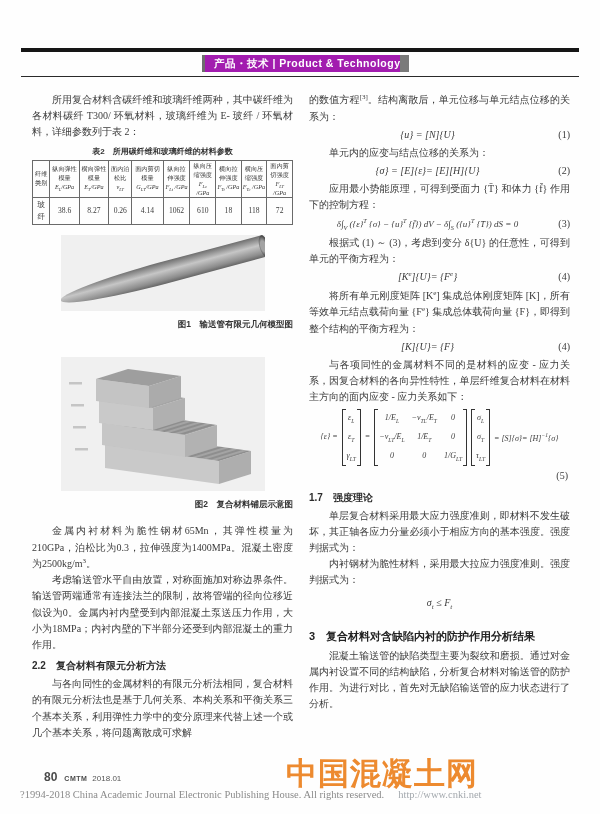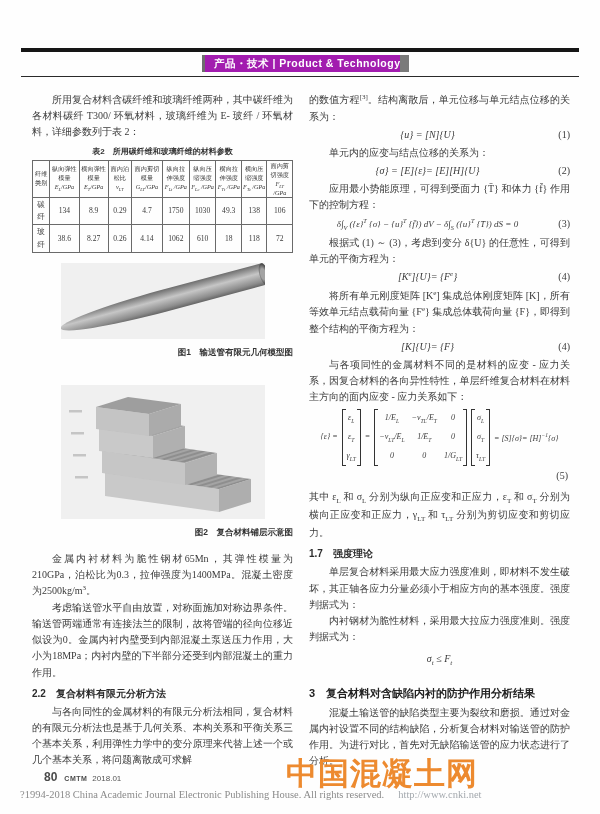--- a/index.html
+++ b/index.html
@@ -84,32 +84,20 @@
               <th>面内泊松比<br><i>ν<sub>LT</sub></i></th>
               <th>面内剪切模量<br><i>G<sub>LT</sub>/GPa</i></th>
               <th>纵向拉伸强度<br><i>F<sub>Lt</sub> /GPa</i></th>
               <th>纵向压缩强度<br><i>F<sub>Lc</sub> /GPa</i></th>
               <th>横向拉伸强度<br><i>F<sub>Tt</sub> /GPa</i></th>
               <th>横向压缩强度<br><i>F<sub>Tc</sub> /GPa</i></th>
               <th>面内剪切强度<br><i>F<sub>LT</sub> /GPa</i></th>
             </tr>
         </thead>
         <tbody>
-            <tr>
-              <td>碳纤</td>
-              <td>134</td>
-              <td>8.9</td>
-              <td>0.29</td>
-              <td>4.7</td>
-              <td>1750</td>
-              <td>1030</td>
-              <td>49.3</td>
-              <td>138</td>
-              <td>106</td>
-            </tr>
             <tr>
               <td>玻纤</td>
               <td>38.6</td>
               <td>8.27</td>
               <td>0.26</td>
               <td>4.14</td>
               <td>1062</td>
               <td>610</td>
               <td>18</td>
               <td>118</td>
@@ -211,21 +199,20 @@
         <span class="bk">
             <span class="vcol">
               <span>σ<sub>L</sub></span>
               <span>σ<sub>T</sub></span>
               <span>τ<sub>LT</sub></span>
             </span>
           </span>
         <span>= [S]{σ}= [H]<sup>−1</sup>{σ}</span>
       </div>
       <div class="eq-num-line">(5)</div>
-      <p class="cont">其中 ε<sub>L</sub> 和 σ<sub>L</sub> 分别为纵向正应变和正应力，ε<sub>T</sub> 和 σ<sub>T</sub> 分别为横向正应变和正应力，γ<sub>LT</sub> 和 τ<sub>LT</sub> 分别为剪切应变和剪切应力。</p>
       <div class="h-sub">1.7　强度理论</div>
       <p>单层复合材料采用最大应力强度准则，即材料不发生破坏，其正轴各应力分量必须小于相应方向的基本强度。强度判据式为：</p>
       <p>内衬钢材为脆性材料，采用最大拉应力强度准则。强度判据式为：</p>
       <div class="eq-center" style="margin:6px 0 14px;">σ<sub>t</sub> ≤ F<sub>t</sub></div>
       <div class="h-main">3　复合材料对含缺陷内衬的防护作用分析结果</div>
       <p>混凝土输送管的缺陷类型主要为裂纹和磨损。通过对金属内衬设置不同的结构缺陷，分析复合材料对输送管的防护作用。为进行对比，首先对无缺陷输送管的应力状态进行了分析。</p>
     </div>
   </div>
 
   <div class="footer-pageline">

